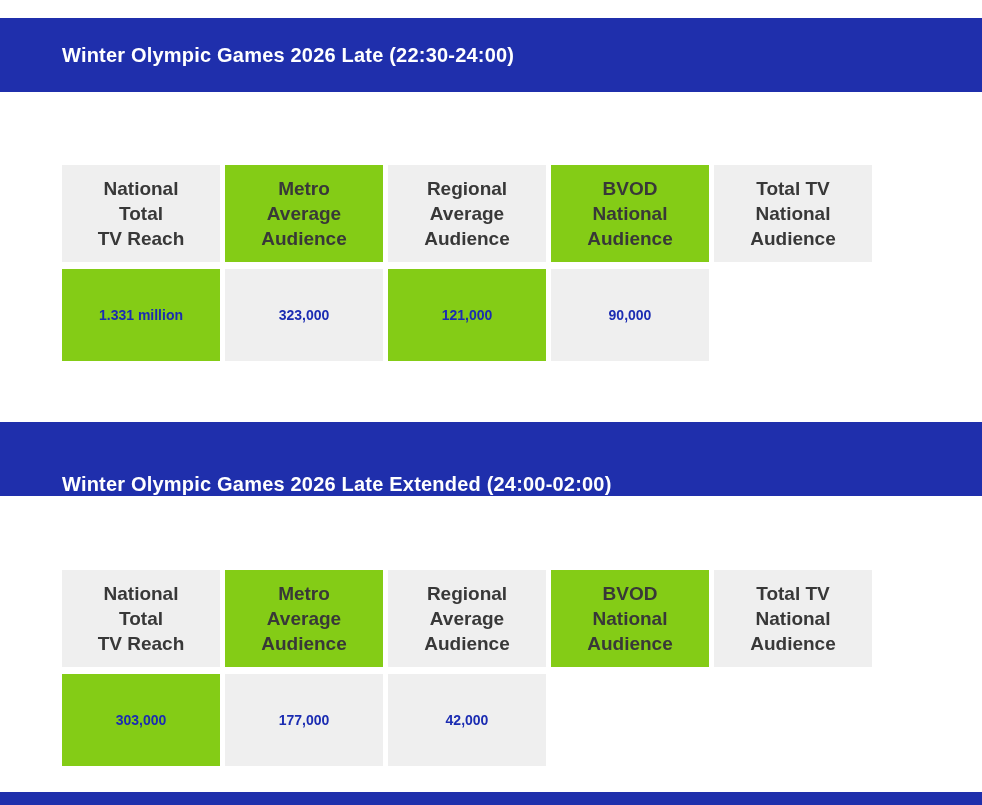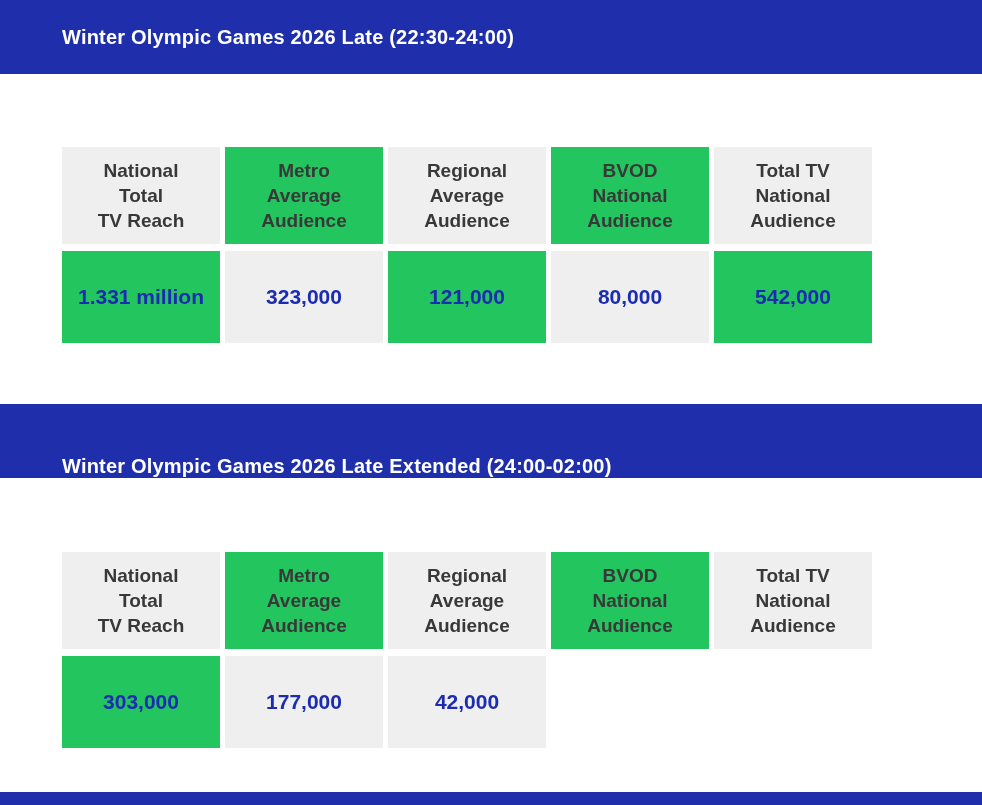--- a/index.html
+++ b/index.html
@@ -10,21 +10,21 @@
     background:#ffffff;
     overflow:hidden;
     font-family:"Liberation Sans", sans-serif;
   }
   .banner {
     width:982px; height:74px;
     background:#1f2fac;
     display:flex; align-items:center;
     padding-left:62px;
   }
-  .banner-1 { margin-top:0; }
+  .banner-1 { margin-top:18px; }
   .banner-2 { margin-top:61px;align-items:flex-end; }
   .banner-title {
     color:#ffffff;
     font-size:20px;
     font-weight:bold;
     letter-spacing:0.2px;
   }
   .aud-table { width:810px; margin-left:62px; }
   .table-1 { margin-top:73px; }
   .table-2 { margin-top:74px; }
@@ -35,25 +35,25 @@
     height:97px;
     display:flex; flex-direction:column;
     justify-content:center; align-items:center;
     text-align:center;
     font-weight:bold; font-size:19px; line-height:25px;
     color:#383838;
   }
   .vcell {
     height:92px;
     display:flex; justify-content:center; align-items:center;
-    font-weight:bold; font-size:21px;
+    font-weight:bold; font-size:14px;
     color:#1b2cb2;
   }
   .g-dark  { background:#efefef; }
-  .g-light { background:#22c55e; }
+  .g-light { background:#84cc16; }
   .bottom-strip {
     position:absolute; left:0; bottom:0;
     width:982px; height:13px;
     background:#1f2fac;
   }
 </style>
 </head>
 <body>
 
 <div class="page">
@@ -87,22 +87,21 @@
       <div class="cell hcell g-dark">
         <div>Total TV</div>
         <div>National</div>
         <div>Audience</div>
       </div>
     </div>
     <div class="row data-row">
       <div class="cell vcell g-light">1.331 million</div>
       <div class="cell vcell g-dark">323,000</div>
       <div class="cell vcell g-light">121,000</div>
-      <div class="cell vcell g-dark">80,000</div>
-      <div class="cell vcell g-light">542,000</div>
+      <div class="cell vcell g-dark">90,000</div>
     </div>
   </div>
 
   <div class="banner banner-2">
     <div class="banner-title">Winter Olympic Games 2026 Late Extended (24:00-02:00)</div>
   </div>
 
   <div class="aud-table table-2">
     <div class="row header-row">
       <div class="cell hcell g-dark">

